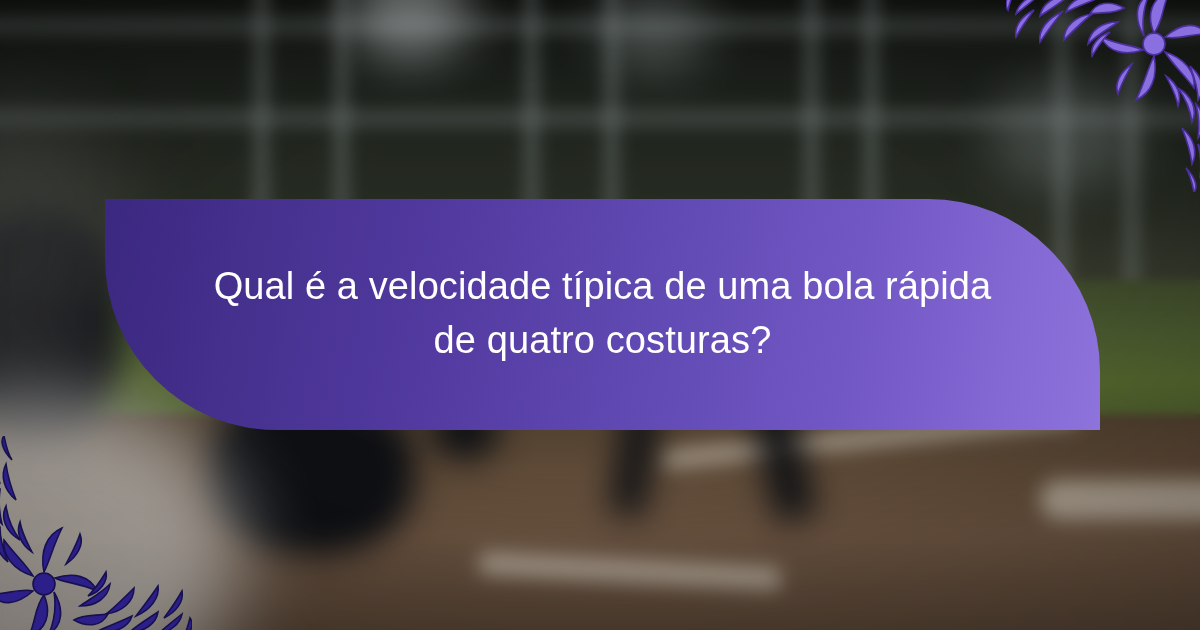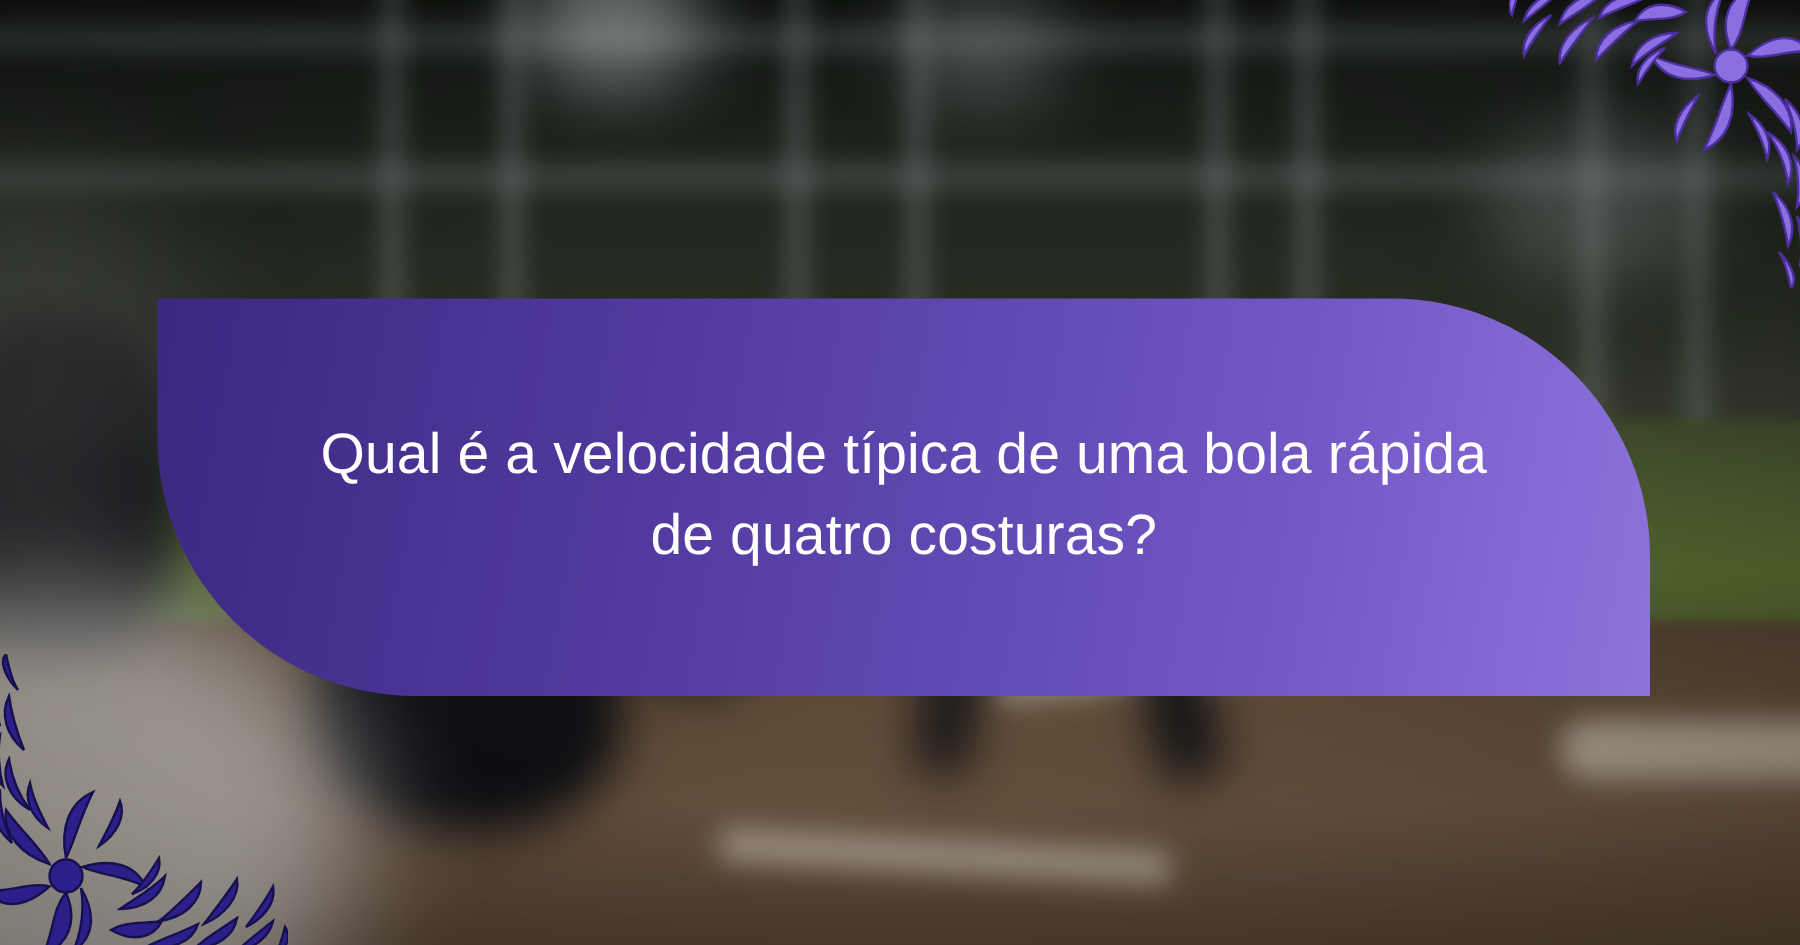--- a/index.html
+++ b/index.html
@@ -88,21 +88,21 @@
   
   .ornament { position:absolute; width:200px; height:200px; }
   .ornament svg { width:100%; height:100%; display:block; }
   .ornament-tr { top:-8px; right:-6px; }
   .ornament-bl { bottom:-6px; left:-8px; transform:scale(-1,-1); }
 
   
   .question-card {
     position:absolute;
     left:105px; top:199px;
-    width:995px; height:265px;
+    width:995px; height:231px;
     border-radius:0 172px 0 172px;
     background:linear-gradient(100deg,
       #3b2880 0%,
       #46318f 16%,
       #523aa0 34%,
       #6049b2 54%,
       #7157c4 74%,
       #8468d4 90%,
       #8d73db 100%);
     display:flex;

